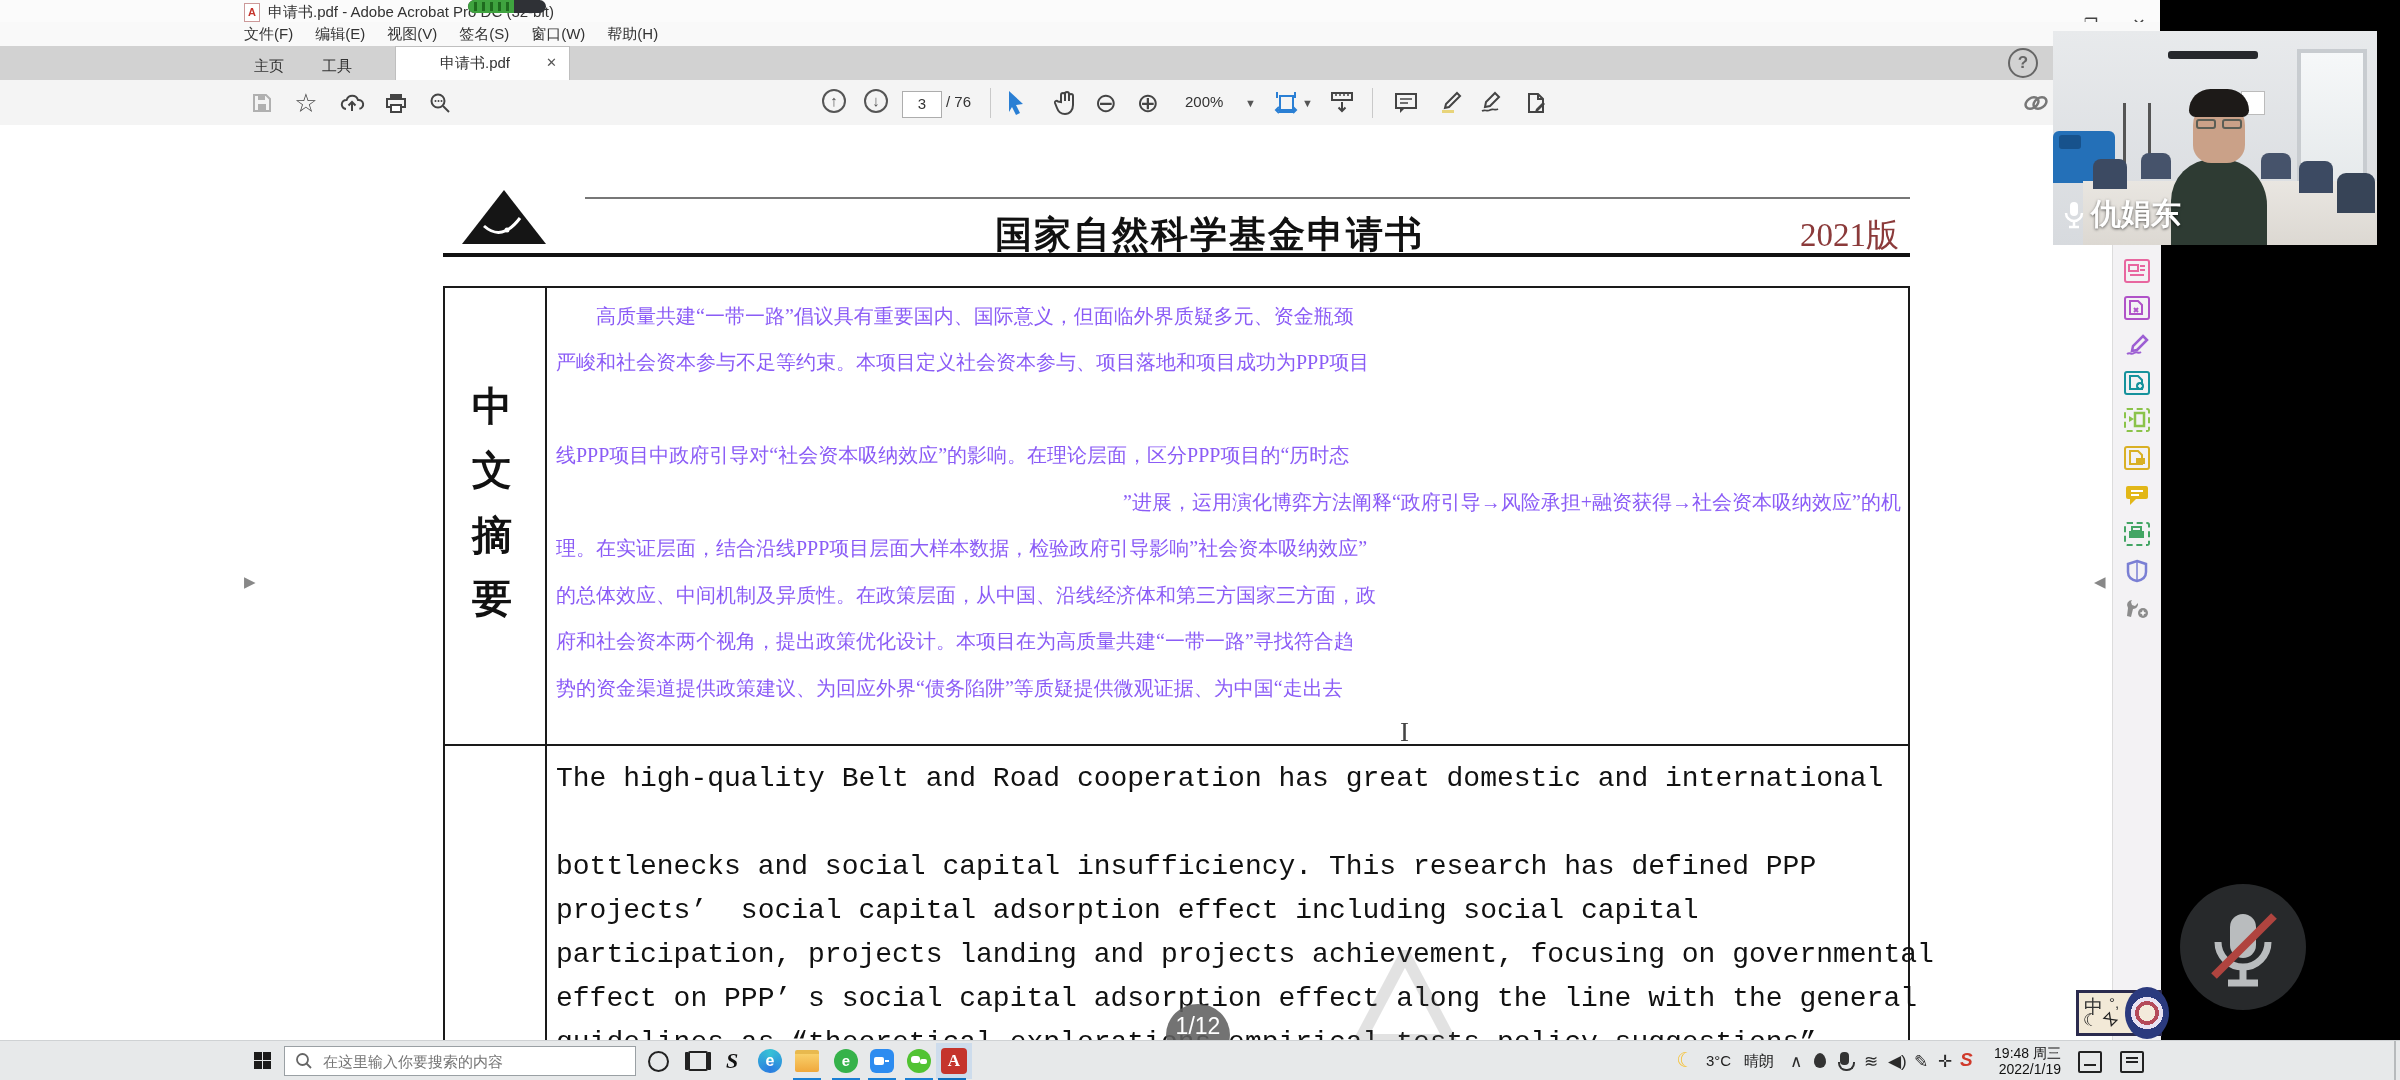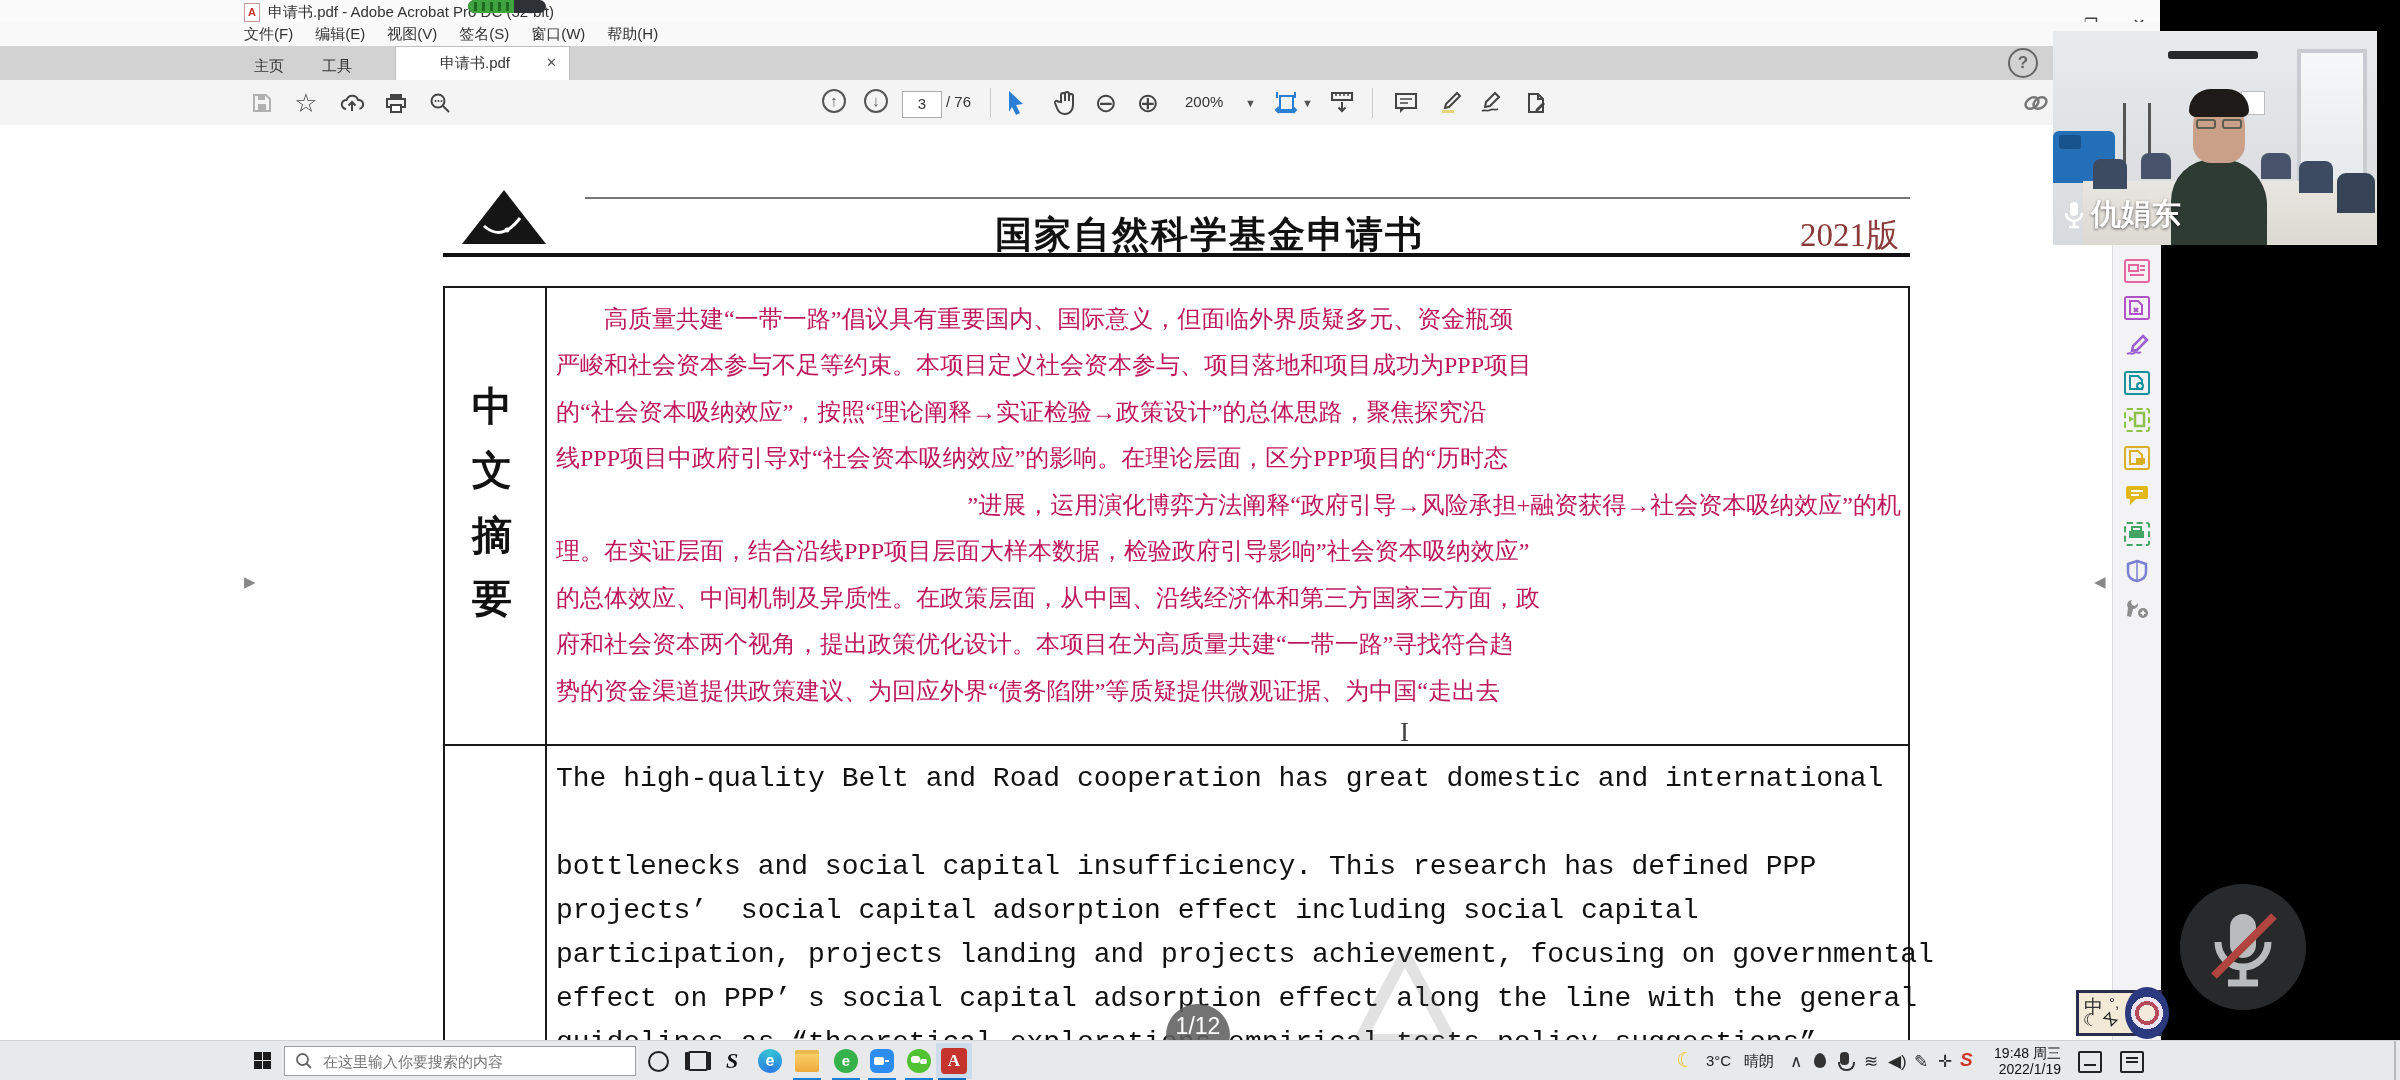--- a/index.html
+++ b/index.html
@@ -35,21 +35,21 @@
   .vdiv{position:absolute;top:8px;width:1px;height:30px;background:#c9c9c9;}
   .circ-arrow{border:2px solid #555;border-radius:50%;width:24px;height:24px;box-sizing:border-box;
               color:#555;font-size:15px;text-align:center;line-height:20px;}
   #pagebox{left:902px;top:11px;width:38px;height:25px;border:1px solid #adadad;background:#fff;
            font-size:15px;color:#333;text-align:center;line-height:24px;}
   .tb-text{position:absolute;top:13px;font-size:15px;color:#333;}
   
   #docarea{left:0;top:125px;width:2112px;height:915px;background:#fff;overflow:hidden;}
   .serif{font-family:"Liberation Serif","DejaVu Serif",serif;}
   .mono{font-family:"Liberation Mono","DejaVu Sans Mono",monospace;}
-  .cnline{position:absolute;left:556px;width:1345px;font-size:24px;color:#be185d;white-space:pre;}
+  .cnline{position:absolute;left:556px;width:1345px;font-size:20px;color:#8b5cf6;white-space:pre;}
   .enline{position:absolute;left:556px;width:1345px;font-size:28px;color:#111;white-space:pre;}
   .tbl-border{position:absolute;background:#1a1a1a;}
   .label-char{position:absolute;left:472px;font-size:40px;font-weight:bold;color:#111;}
   
   #toolspane{left:2112px;top:125px;width:48px;height:915px;background:#f3f2f4;border-left:1px solid #dcdcdc;}
   .tp-icon{position:absolute;left:11px;width:26px;height:24px;border-radius:3px;box-sizing:border-box;}
   
   
   #webcam{left:2053px;top:31px;width:324px;height:214px;background:linear-gradient(#e8eaec,#d7dade);overflow:hidden;}
   #nametag{position:absolute;left:10px;bottom:10px;color:#fff;font-size:30px;font-weight:bold;
@@ -242,21 +242,20 @@
       <div class="tbl-border" style="left:545px;top:161px;width:2px;height:754px;"></div>
       <div class="tbl-border" style="left:443px;top:619px;width:1467px;height:2px;"></div>
 
       <div class="label-char serif" style="top:254px;">中</div>
       <div class="label-char serif" style="top:318px;">文</div>
       <div class="label-char serif" style="top:383px;">摘</div>
       <div class="label-char serif" style="top:446px;">要</div>
 
       <div class="cnline serif" style="top:178px;">　　高质量共建“一带一路”倡议具有重要国内、国际意义，但面临外界质疑多元、资金瓶颈</div>
       <div class="cnline serif" style="top:224px;">严峻和社会资本参与不足等约束。本项目定义社会资本参与、项目落地和项目成功为PPP项目</div>
-      <div class="cnline serif" style="top:271px;">的“社会资本吸纳效应”，按照“理论阐释→实证检验→政策设计”的总体思路，聚焦探究沿</div>
       <div class="cnline serif" style="top:317px;">线PPP项目中政府引导对“社会资本吸纳效应”的影响。在理论层面，区分PPP项目的“历时态</div>
       <div class="cnline serif" style="top:364px;text-align:right;">”进展，运用演化博弈方法阐释“政府引导→风险承担+融资获得→社会资本吸纳效应”的机</div>
       <div class="cnline serif" style="top:410px;">理。在实证层面，结合沿线PPP项目层面大样本数据，检验政府引导影响”社会资本吸纳效应”</div>
       <div class="cnline serif" style="top:457px;">的总体效应、中间机制及异质性。在政策层面，从中国、沿线经济体和第三方国家三方面，政</div>
       <div class="cnline serif" style="top:503px;">府和社会资本两个视角，提出政策优化设计。本项目在为高质量共建“一带一路”寻找符合趋</div>
       <div class="cnline serif" style="top:550px;">势的资金渠道提供政策建议、为回应外界“债务陷阱”等质疑提供微观证据、为中国“走出去</div>
       <div class="abs serif" style="left:1400px;top:592px;font-size:27px;color:#444;">I</div>
 
       <div class="enline mono" style="top:638px;">The high-quality Belt and Road cooperation has great domestic and international</div>
       <div class="enline mono" style="top:726px;">bottlenecks and social capital insufficiency. This research has defined PPP</div>

